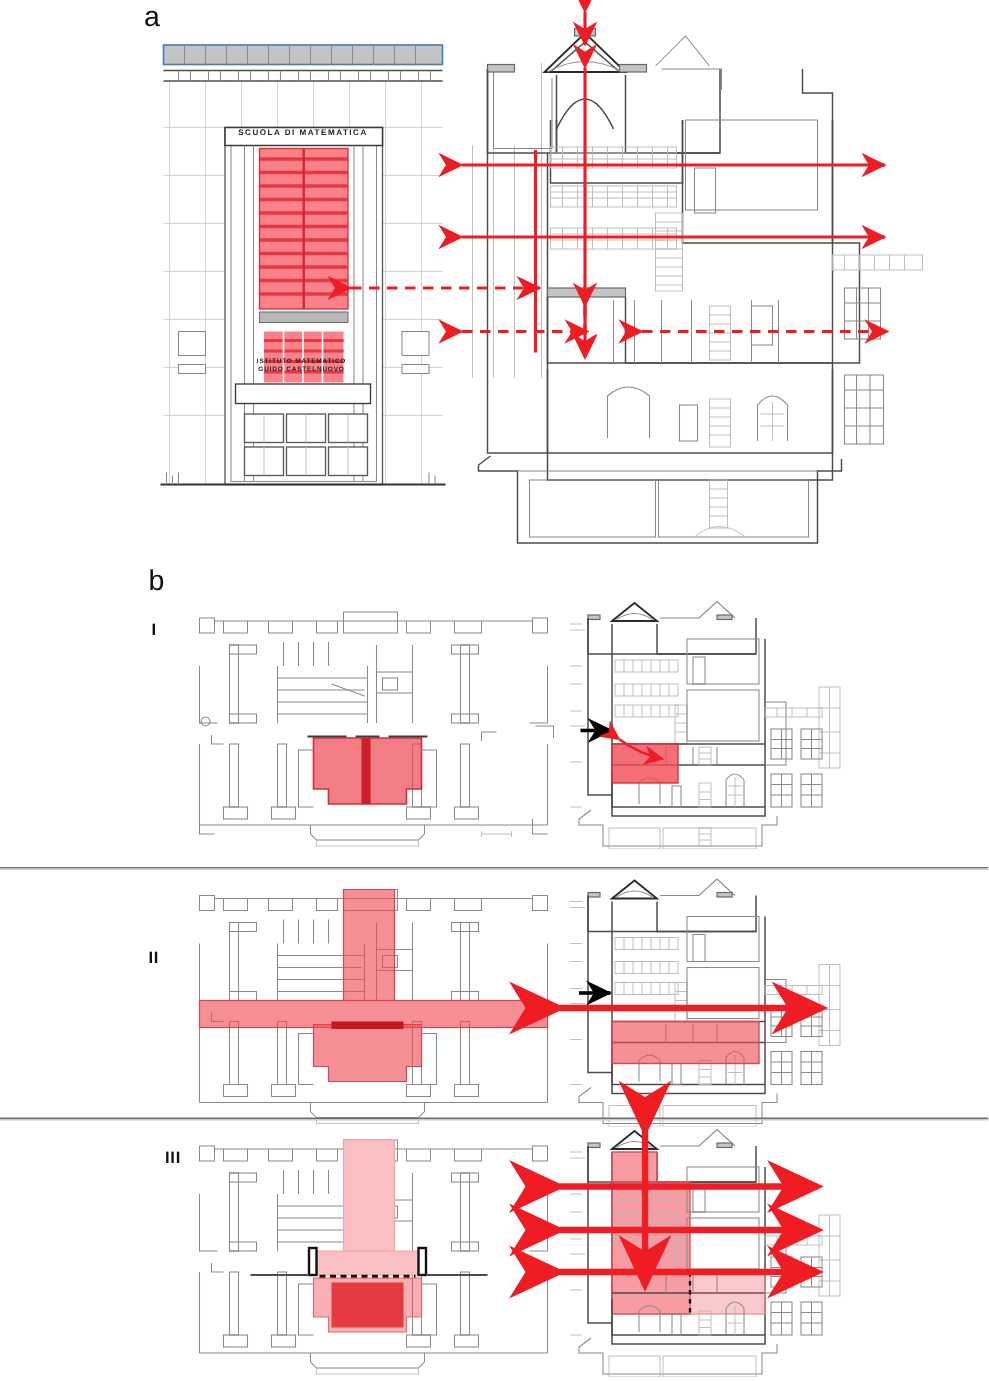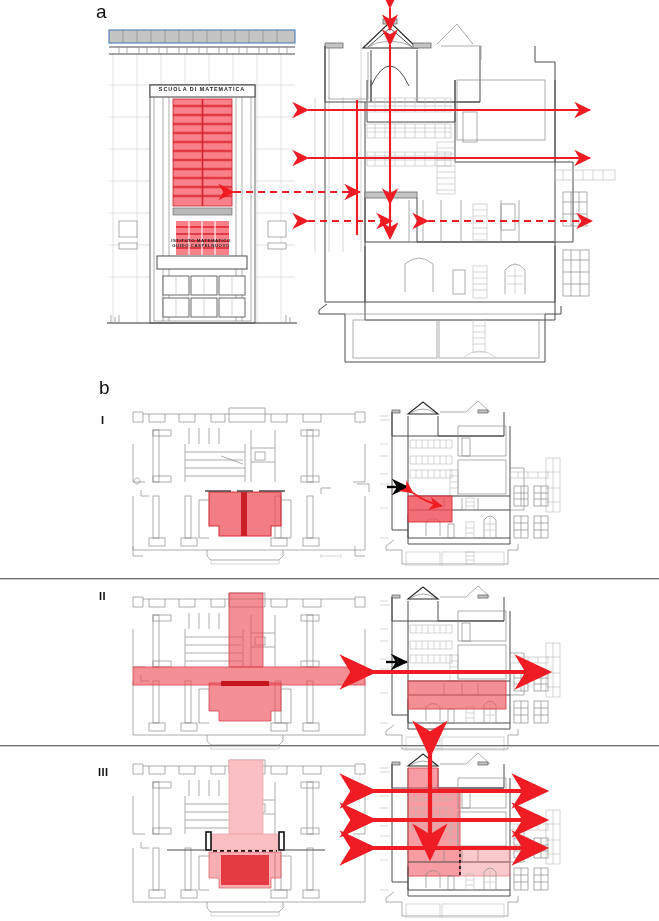--- a/index.html
+++ b/index.html
@@ -656,21 +656,21 @@
       </defs>
 
       <line x1="387" y1="487" x2="408" y2="487" class="arrow-blk" marker-end="url(#ahb2)"></line>
 
       <path d="M413 493 Q427 503 442 506" class="arrow-sm" marker-start="url(#ah2)" marker-end="url(#ah2)"></path>
     </svg>
   </div>
 
   <div class="divider" style="top:578px;"></div>
 
-  <div class="row-label" style="left:99px; top:591px;">II</div>
+  <div class="row-label" style="left:99px; top:634px;">II</div>
 
   <div class="svg-layer" style="left:125px; top:585px;">
     <svg width="250" height="165" viewBox="0 0 250 165">
       <g class="ln-thin">
         <path d="M8 12 L8 22 L18 22 L18 12 Z"></path>
         <path d="M18 14 L230 14"></path>
         <path d="M230 12 L230 22 L240 22 L240 12 Z"></path>
         <path d="M24 14 L24 22 L40 22 L40 14"></path>
         <path d="M54 14 L54 22 L70 22 L70 14"></path>
         <path d="M86 14 L86 22 L100 22 L100 14"></path>
@@ -851,21 +851,21 @@
       </defs>
 
       <line x1="386" y1="662" x2="407" y2="662" class="arrow-blk" marker-end="url(#ahb3)"></line>
 
       <line x1="373" y1="672" x2="548" y2="672" class="arrow-fat" marker-start="url(#ah3)" marker-end="url(#ah3)"></line>
     </svg>
   </div>
 
   <div class="divider" style="top:745px;"></div>
 
-  <div class="row-label" style="left:98px; top:767px;">III</div>
+  <div class="row-label" style="left:110px; top:767px;">III</div>
 
   <div class="svg-layer" style="left:125px; top:752px;">
     <svg width="250" height="165" viewBox="0 0 250 165">
       <g class="ln-thin">
         <path d="M8 12 L8 22 L18 22 L18 12 Z"></path>
         <path d="M18 14 L230 14"></path>
         <path d="M230 12 L230 22 L240 22 L240 12 Z"></path>
         <path d="M24 14 L24 22 L40 22 L40 14"></path>
         <path d="M54 14 L54 22 L70 22 L70 14"></path>
         <path d="M86 14 L86 22 L100 22 L100 14"></path>

